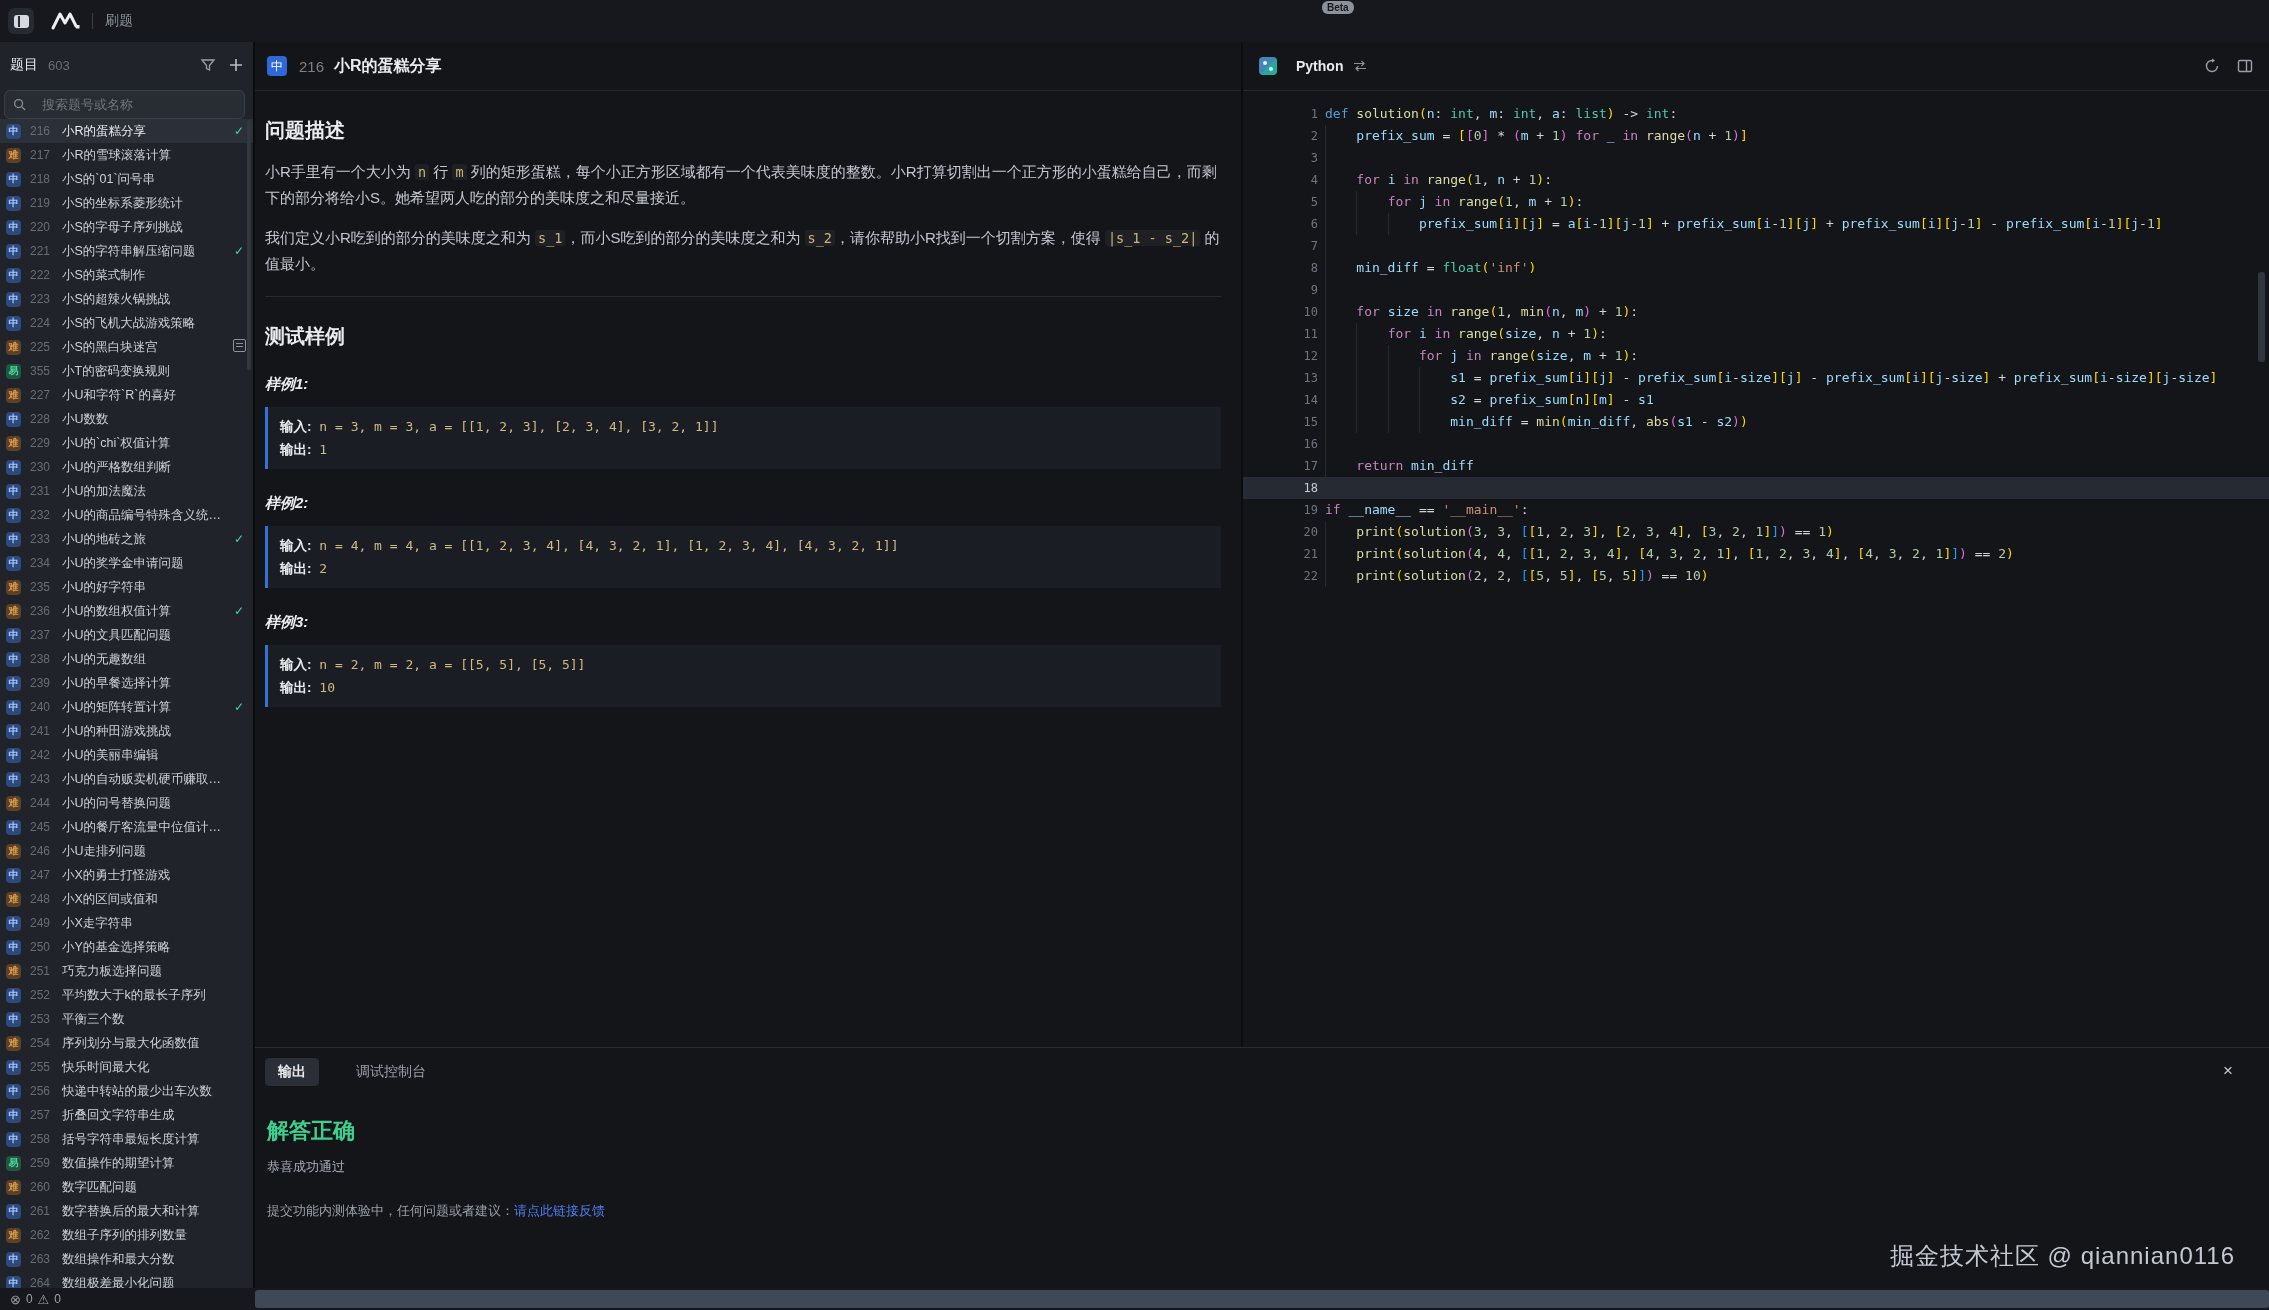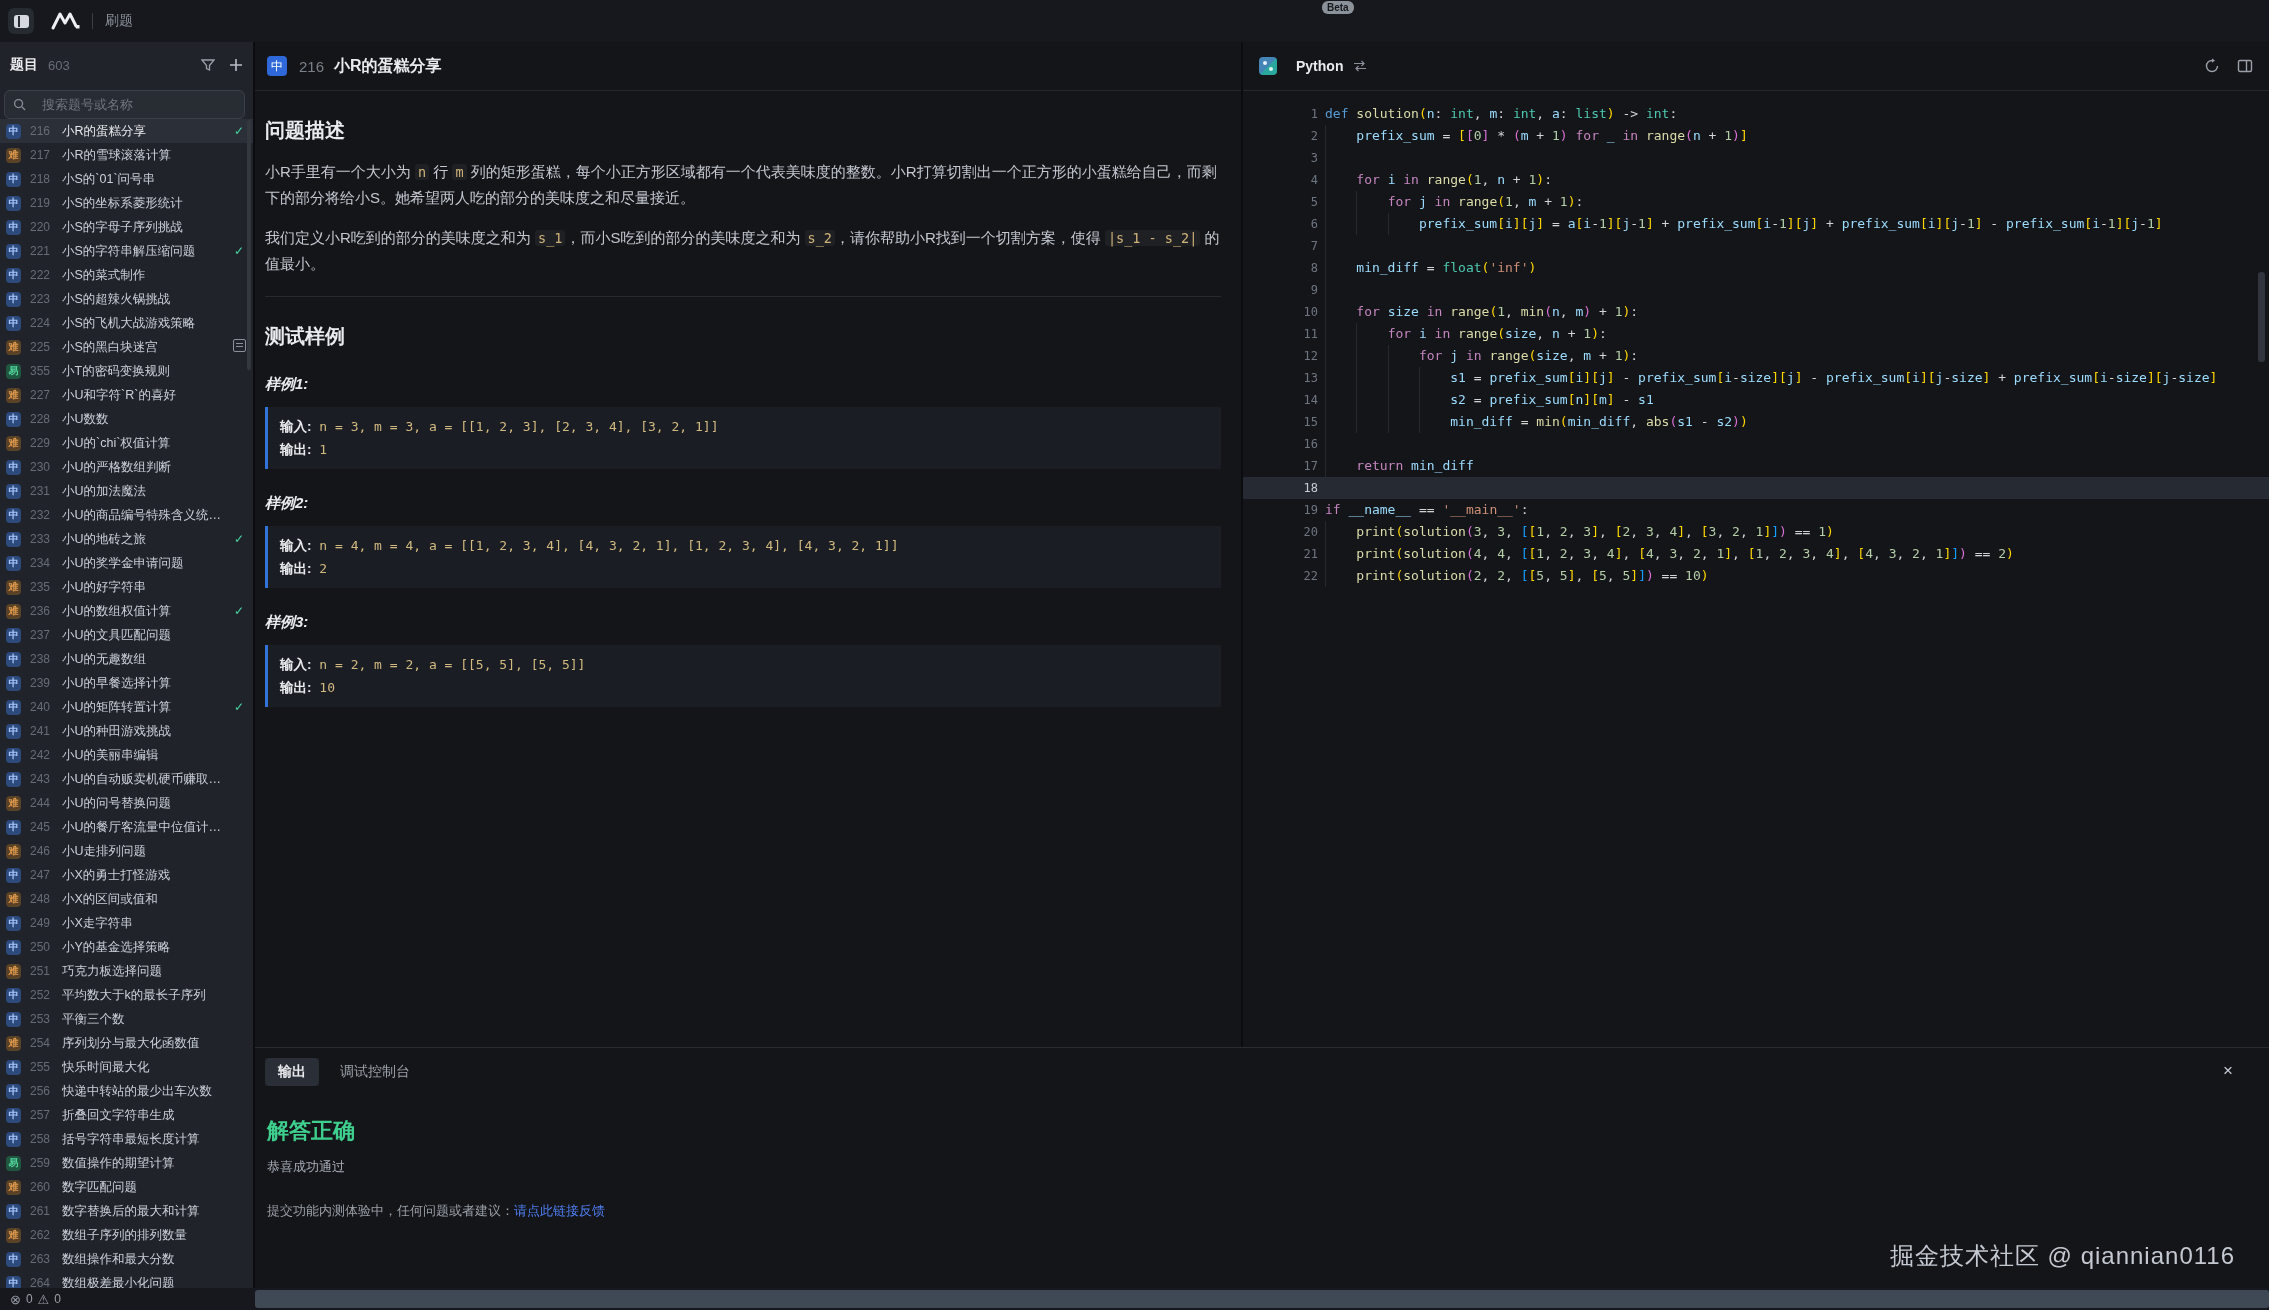--- a/index.html
+++ b/index.html
@@ -16,21 +16,21 @@
   .runbar{position:absolute;left:1212px;top:8px;display:flex;gap:10px}
   .runbtn{width:26px;height:26px;border-radius:6px;background:#272b32;display:flex;align-items:center;justify-content:center;cursor:pointer;position:relative}
   .play-tri{width:0;height:0;border-left:10px solid #3dd68c;border-top:6px solid transparent;border-bottom:6px solid transparent;margin-left:2px}
   .beta{position:absolute;left:1322px;top:1px;background:#8b9199;color:#16181d;font-size:10px;font-weight:bold;padding:1px 5px;border-radius:6px;z-index:6}
   .contest{position:absolute;left:2157px;top:8px;height:26px;background:#2a2e35;border-radius:13px;display:flex;align-items:center;padding:0 14px 0 8px;white-space:nowrap;cursor:pointer}
   .flame{width:12px;height:14px;background:linear-gradient(160deg,#ffb060 10%,#ff7a6e 55%,#f85d9a 100%);border-radius:50% 50% 50% 0;transform:rotate(-45deg);margin-right:8px}
   .contest-txt{font-size:13px;color:#e6e9ed}
   
   .sidebar{position:absolute;left:0;top:42px;width:253px;bottom:22px;background:#20232a;overflow:hidden}
   .sb-head{height:34px;display:flex;align-items:center;padding:6px 10px 0 10px}
-  .sb-title{font-size:14px;font-weight:bold;color:#e9ebee}
+  .sb-title{font-size:14px;font-weight:normal;color:#e9ebee}
   .sb-count{font-size:13px;color:#676d77;margin-left:10px;flex:1}
   .sb-ic{color:#9aa0a8;margin-left:14px;cursor:pointer;display:flex}
   .search{margin:8px 8px 6px 4px;height:27px;background:#282c33;border:1px solid #3b4048;border-radius:6px;display:flex;align-items:center;padding:0 8px;margin-left:4px}
   .search input{background:transparent;border:0;outline:0;color:#bef264;font-size:13px;margin-left:14px;width:180px;font-family:"Liberation Sans",sans-serif}
   .search input::placeholder{color:#70767f}
   .plist{position:absolute;top:77px;left:0;right:0;bottom:0;overflow:hidden}
   .row{height:24px;display:flex;align-items:center;padding:0 6px 0 6px;cursor:pointer}
   .row.sel{background:#2b2f37}
   .lvl{width:15px;height:15px;border-radius:4px;font-size:10px;font-weight:bold;display:flex;align-items:center;justify-content:center;flex:none;margin-right:9px}
   .lvl.m{background:#2c4a7c;color:#a8c7ff}
@@ -76,21 +76,21 @@
   .gut{width:75px;flex:none;text-align:right;color:#6e7681;font-size:12px;font-family:"DejaVu Sans Mono",monospace}
   .cl.active .gut{color:#c8cdd6}
   .ct{padding-left:7px;position:relative;z-index:1}
   .gl{position:absolute;top:0;bottom:0;width:1px;background:#24282f;z-index:0}
   .tk-kw{color:#c586c0}.tk-kb{color:#569cd6}.tk-fn{color:#dcdcaa}.tk-var{color:#9cdcfe}
   .tk-ty{color:#4ec9b0}.tk-num{color:#b5cea8}.tk-str{color:#ce9178}.tk-op{color:#d4d4d4}
   .tk-b1{color:#ffd700}.tk-b2{color:#da70d6}.tk-b3{color:#179fff}
   .c-scroll{position:absolute;right:4px;top:230px;width:7px;height:90px;background:#31363e;border-radius:3px}
   
   .output{position:absolute;left:255px;top:1047px;right:0;bottom:22px;background:#141519;border-top:1px solid #282c33}
-  .o-tabs{display:flex;align-items:flex-start;gap:8px;padding:10px 0 0 10px}
+  .o-tabs{display:flex;align-items:flex-start;gap:24px;padding:10px 0 0 10px}
   .o-tab{font-size:14px;padding:5px 13px;border-radius:4px;color:#9aa0a8;cursor:pointer}
   .o-tab.on{background:#2a2e36;color:#e9ebee;font-weight:bold}
   .o-result{margin:30px 0 0 12px;font-size:22px;font-weight:bold;color:#3ecf8e}
   .o-sub{margin:12px 0 0 12px;font-size:13px;color:#a8aeb8}
   .o-feed{margin:26px 0 0 12px;font-size:13px;color:#9aa0a8}
   .o-feed a{color:#4f7df0;text-decoration:none;cursor:pointer}
   .o-close{position:absolute;right:36px;top:14px;color:#c6ccd6;font-size:17px;cursor:pointer;line-height:1}
   .watermark{position:absolute;right:34px;top:1240px;font-size:24px;color:#c4c9d1;letter-spacing:1px;z-index:3}
   
   .status{position:absolute;left:0;bottom:0;width:100%;height:22px;background:#16181d;z-index:4}

